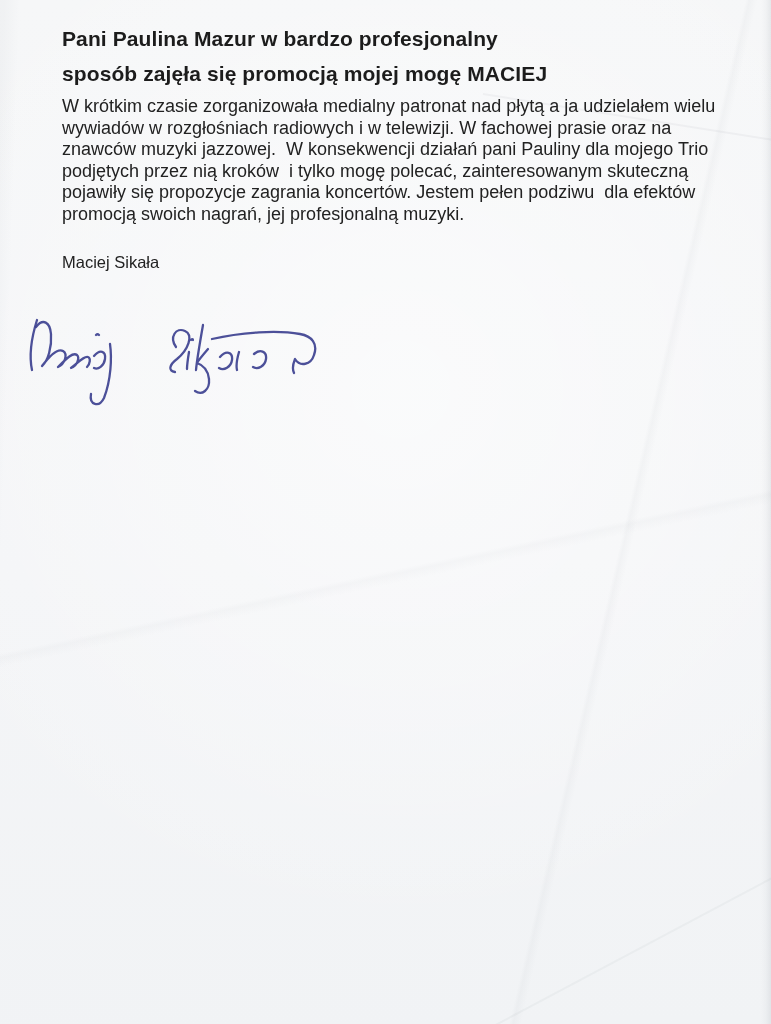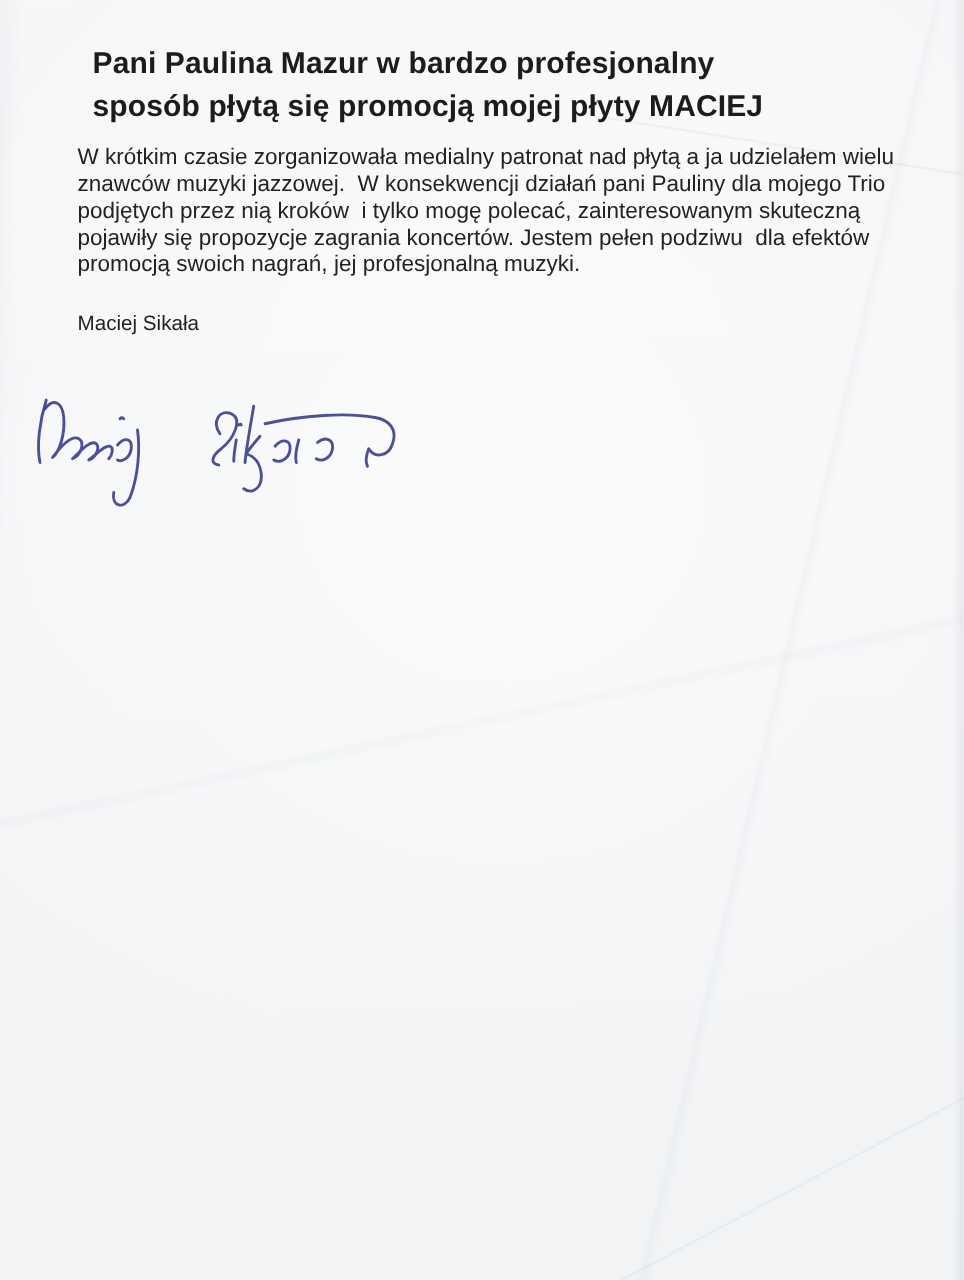--- a/index.html
+++ b/index.html
@@ -47,22 +47,22 @@
     transform: rotate(-28deg);
     pointer-events: none;
   }
   .content {
     position: absolute;
     left: 62px;
     top: 22px;
     width: 660px;
   }
   .heading {
-    margin: 12px;
-    font-size: 24px;
+    margin: 0;
+    font-size: 21px;
     font-weight: bold;
     letter-spacing: 0.1px;
     color: #1c1c1c;
   }
   .heading .hl {
     display: block;
     line-height: 34.5px;
     white-space: pre;
   }
   .body-text {
@@ -100,25 +100,26 @@
 </head>
 <body>
 
 <div class="page">
   <div class="crease-tr"></div>
   <div class="crease-br"></div>
 
   <div class="content">
     <h1 class="heading">
       <span class="hl">Pani Paulina Mazur w bardzo profesjonalny</span>
-      <span class="hl">sposób płytą się promocją mojej płyty MACIEJ</span>
+      <span class="hl">sposób zajęła się promocją mojej mogę MACIEJ</span>
     </h1>
 
     <p class="body-text">
       <span class="bl">W krótkim czasie zorganizowała medialny patronat nad płytą a ja udzielałem wielu</span>
+      <span class="bl">wywiadów w rozgłośniach radiowych i w telewizji. W fachowej prasie oraz na</span>
       <span class="bl">znawców muzyki jazzowej.  W konsekwencji działań pani Pauliny dla mojego Trio</span>
       <span class="bl">podjętych przez nią kroków  i tylko mogę polecać, zainteresowanym skuteczną</span>
       <span class="bl">pojawiły się propozycje zagrania koncertów. Jestem pełen podziwu  dla efektów</span>
       <span class="bl">promocją swoich nagrań, jej profesjonalną muzyki.</span>
     </p>
 
     <p class="signed-name">Maciej Sikała</p>
   </div>
 
   <svg class="signature-svg" viewBox="0 0 322 110" aria-label="">

